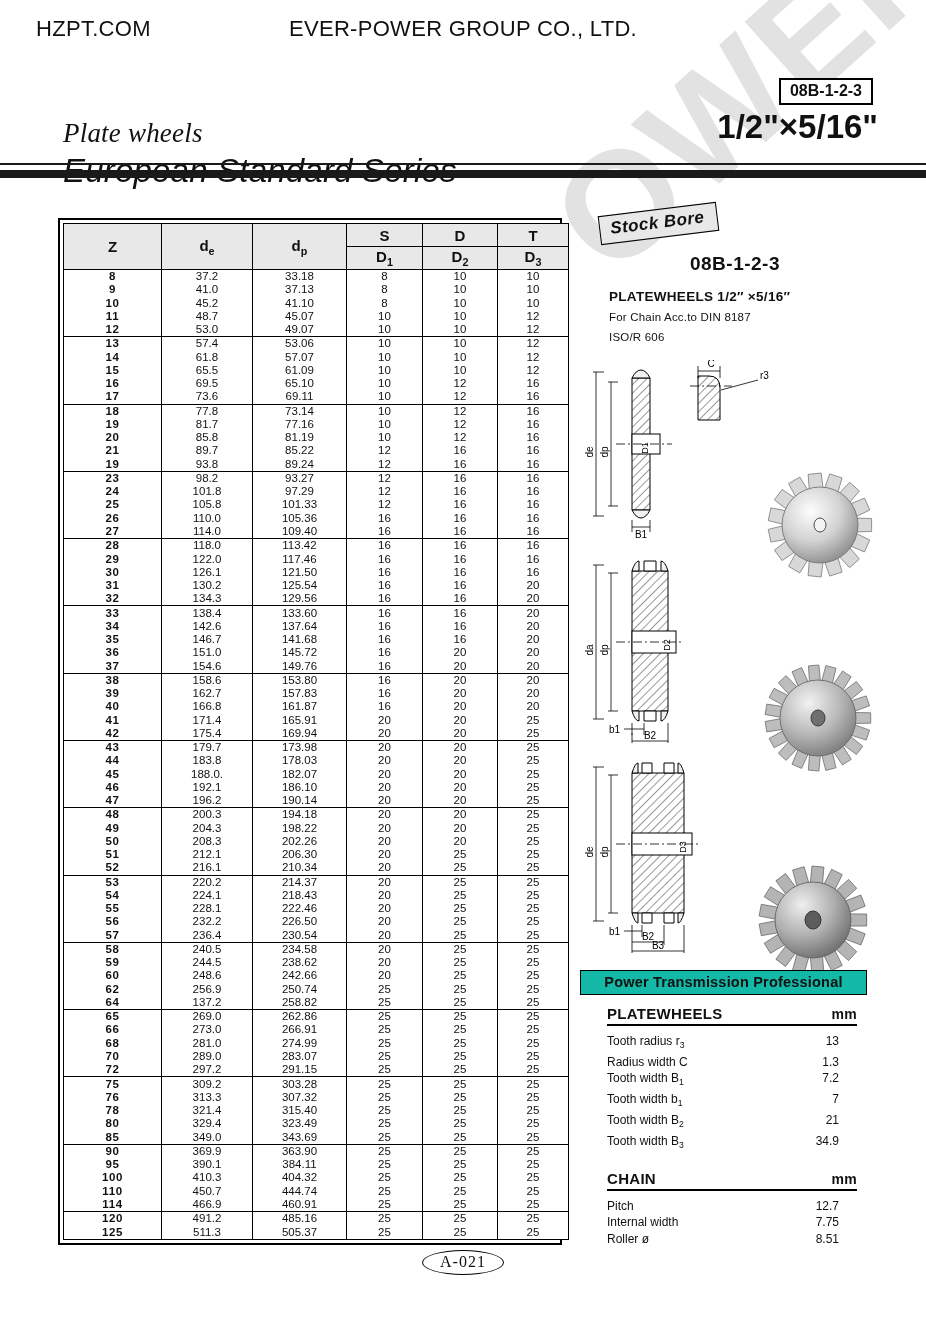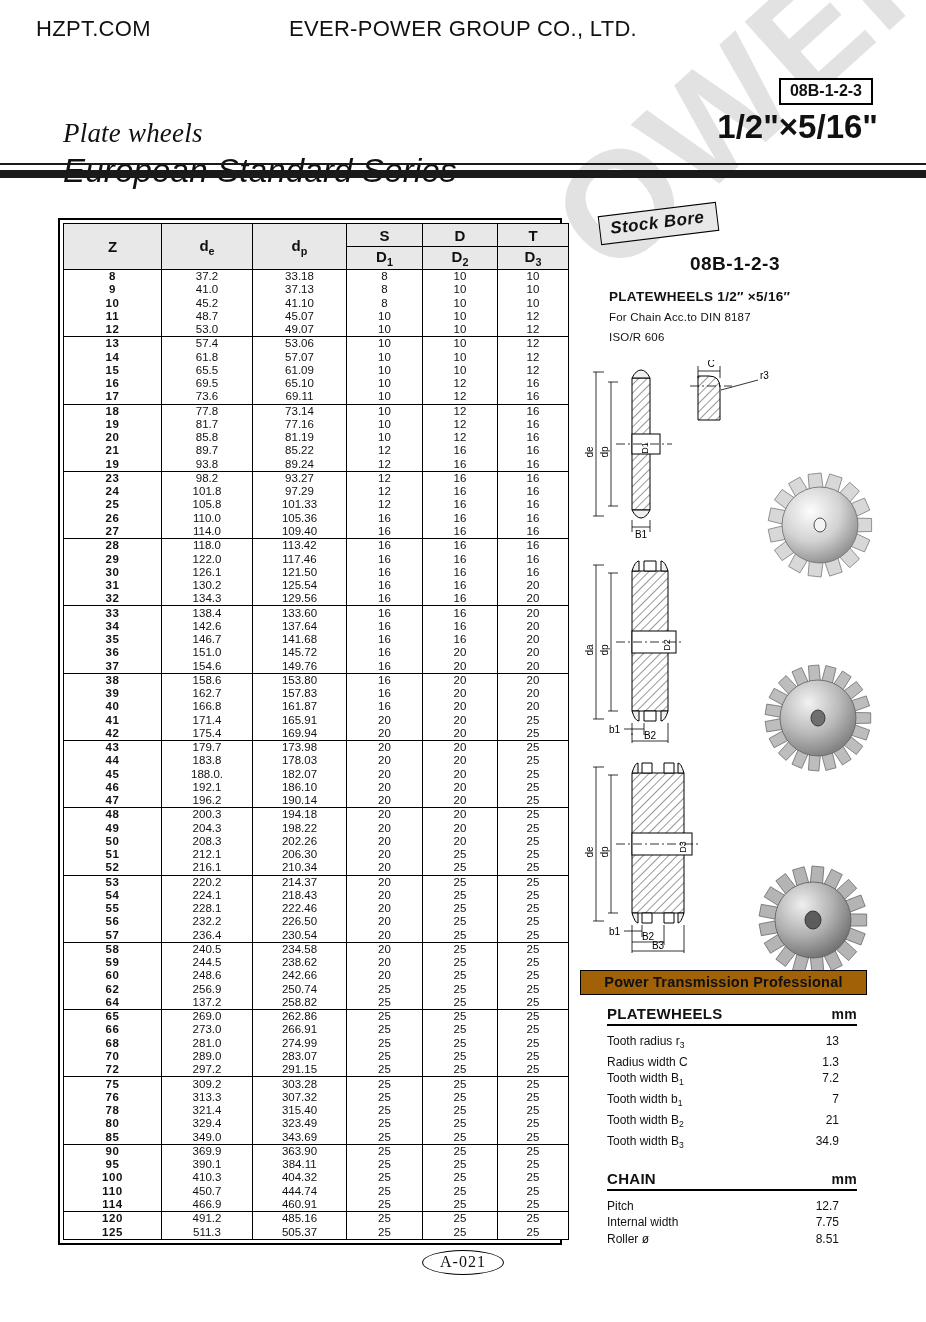--- a/index.html
+++ b/index.html
@@ -105,21 +105,21 @@
 
   
   .photo{position:absolute;}
   #photo-1{left:190px;top:265px;}
   #photo-2{left:185px;top:455px;}
   #photo-3{left:180px;top:655px;}
 
   
   #banner{
     position:absolute;left:5px;top:765px;width:285px;
-    border:1px solid #000;background:#a16207;text-align:center;
+    border:1px solid #000;background:#14b8a6;text-align:center;
     font-size:14.5px;font-weight:bold;padding:3px 0 4px 0;letter-spacing:.2px;
   }
 
   
   #spec-lists{position:absolute;left:32px;top:800px;width:250px;}
   .spec-head{
     display:flex;justify-content:space-between;align-items:baseline;
     border-bottom:2px solid #000;padding-bottom:2px;
     font-size:15px;font-weight:bold;letter-spacing:.3px;
   }

